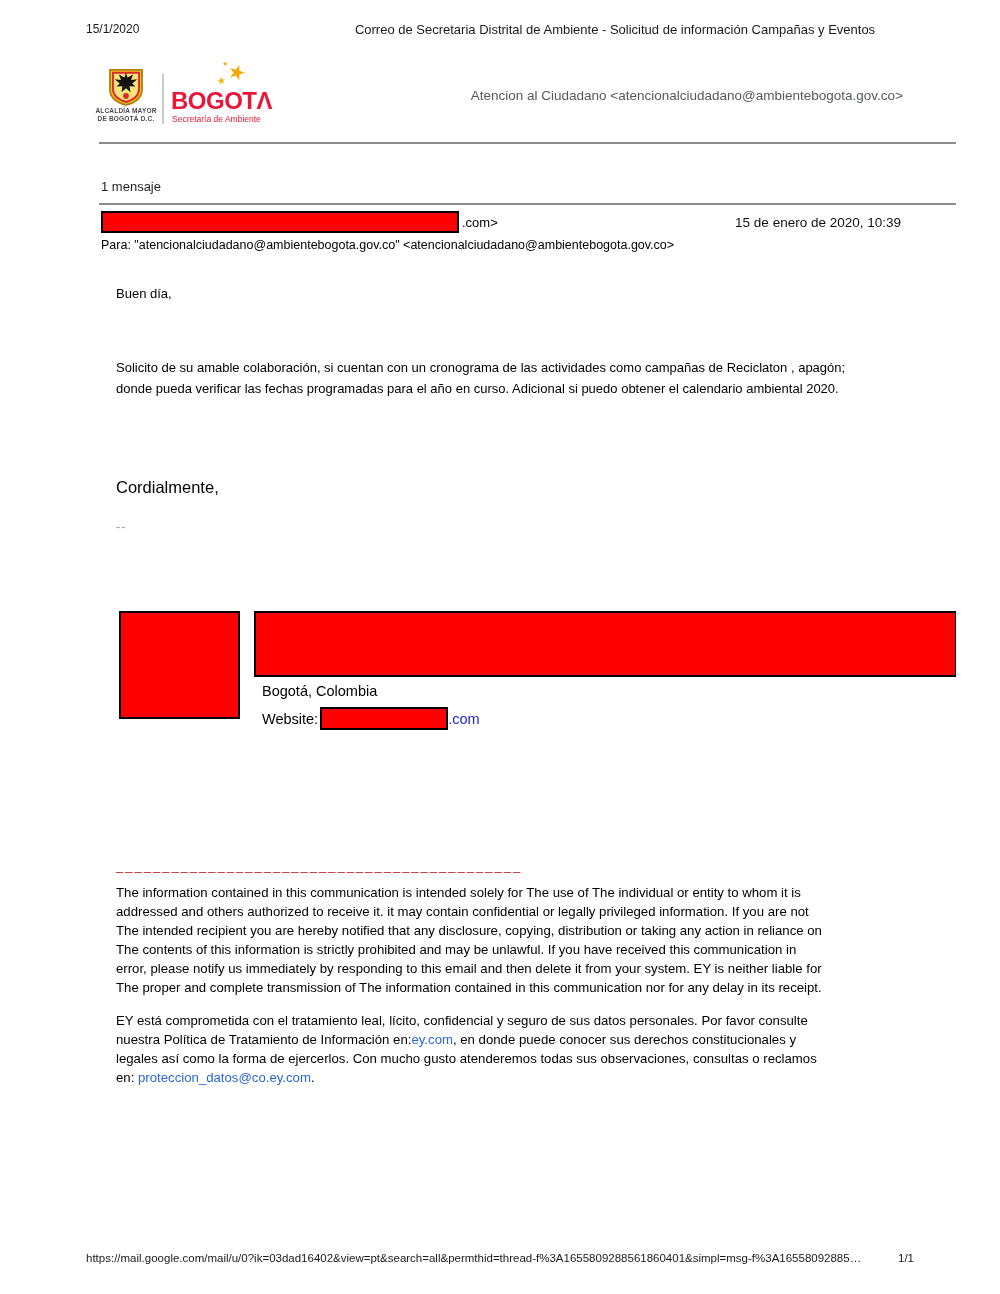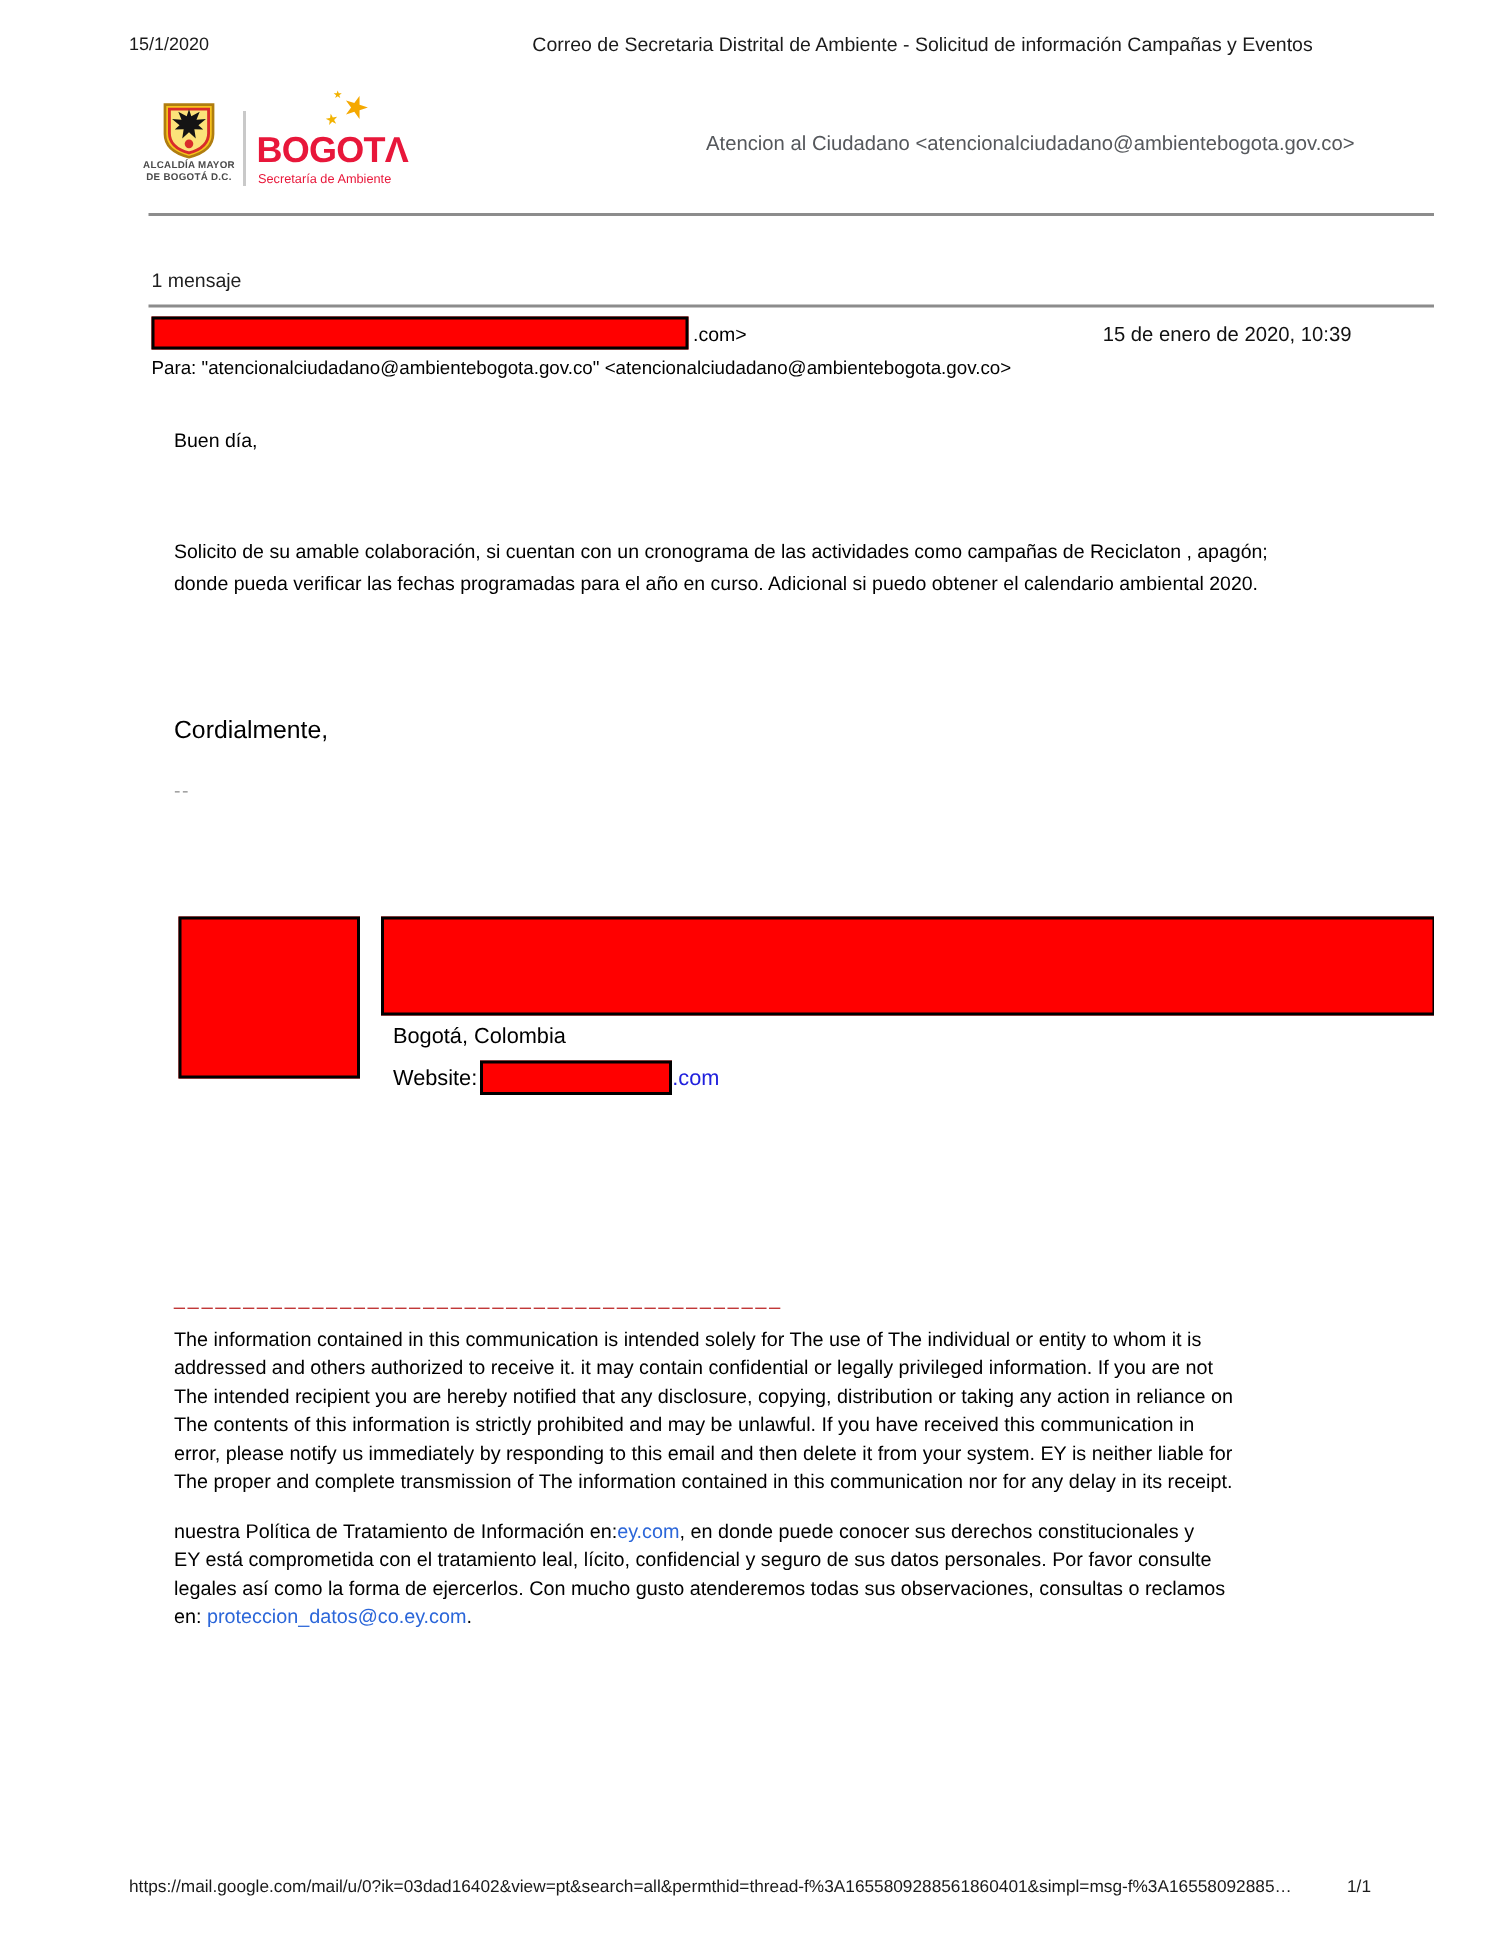--- a/index.html
+++ b/index.html
@@ -191,24 +191,24 @@
   <div class="disc-divider">____________________________________________</div>
   <div class="disc-en">
     <div class="disc-line">The information contained in this communication is intended solely for The use of The individual or entity to whom it is</div>
     <div class="disc-line">addressed and others authorized to receive it. it may contain confidential or legally privileged information. If you are not</div>
     <div class="disc-line">The intended recipient you are hereby notified that any disclosure, copying, distribution or taking any action in reliance on</div>
     <div class="disc-line">The contents of this information is strictly prohibited and may be unlawful. If you have received this communication in</div>
     <div class="disc-line">error, please notify us immediately by responding to this email and then delete it from your system. EY is neither liable for</div>
     <div class="disc-line">The proper and complete transmission of The information contained in this communication nor for any delay in its receipt.</div>
   </div>
   <div class="disc-es">
+    <div class="disc-line">EY está comprometida con el tratamiento leal, lícito, confidencial y seguro de sus datos personales. Por favor consulte</div>
     <div class="disc-line">
       <span>nuestra Política de Tratamiento de Información en:</span><a href="#" class="inline-link">ey.com</a><span>, en donde puede conocer sus derechos constitucionales y</span>
     </div>
-    <div class="disc-line">EY está comprometida con el tratamiento leal, lícito, confidencial y seguro de sus datos personales. Por favor consulte</div>
     <div class="disc-line">legales así como la forma de ejercerlos. Con mucho gusto atenderemos todas sus observaciones, consultas o reclamos</div>
     <div class="disc-line">
       <span>en: </span><a href="#" class="inline-link">proteccion_datos@co.ey.com</a><span>.</span>
     </div>
   </div>
 
   <div class="footer-url">https://mail.google.com/mail/u/0?ik=03dad16402&amp;view=pt&amp;search=all&amp;permthid=thread-f%3A1655809288561860401&amp;simpl=msg-f%3A16558092885…</div>
   <div class="footer-page">1/1</div>
 
 </div>

